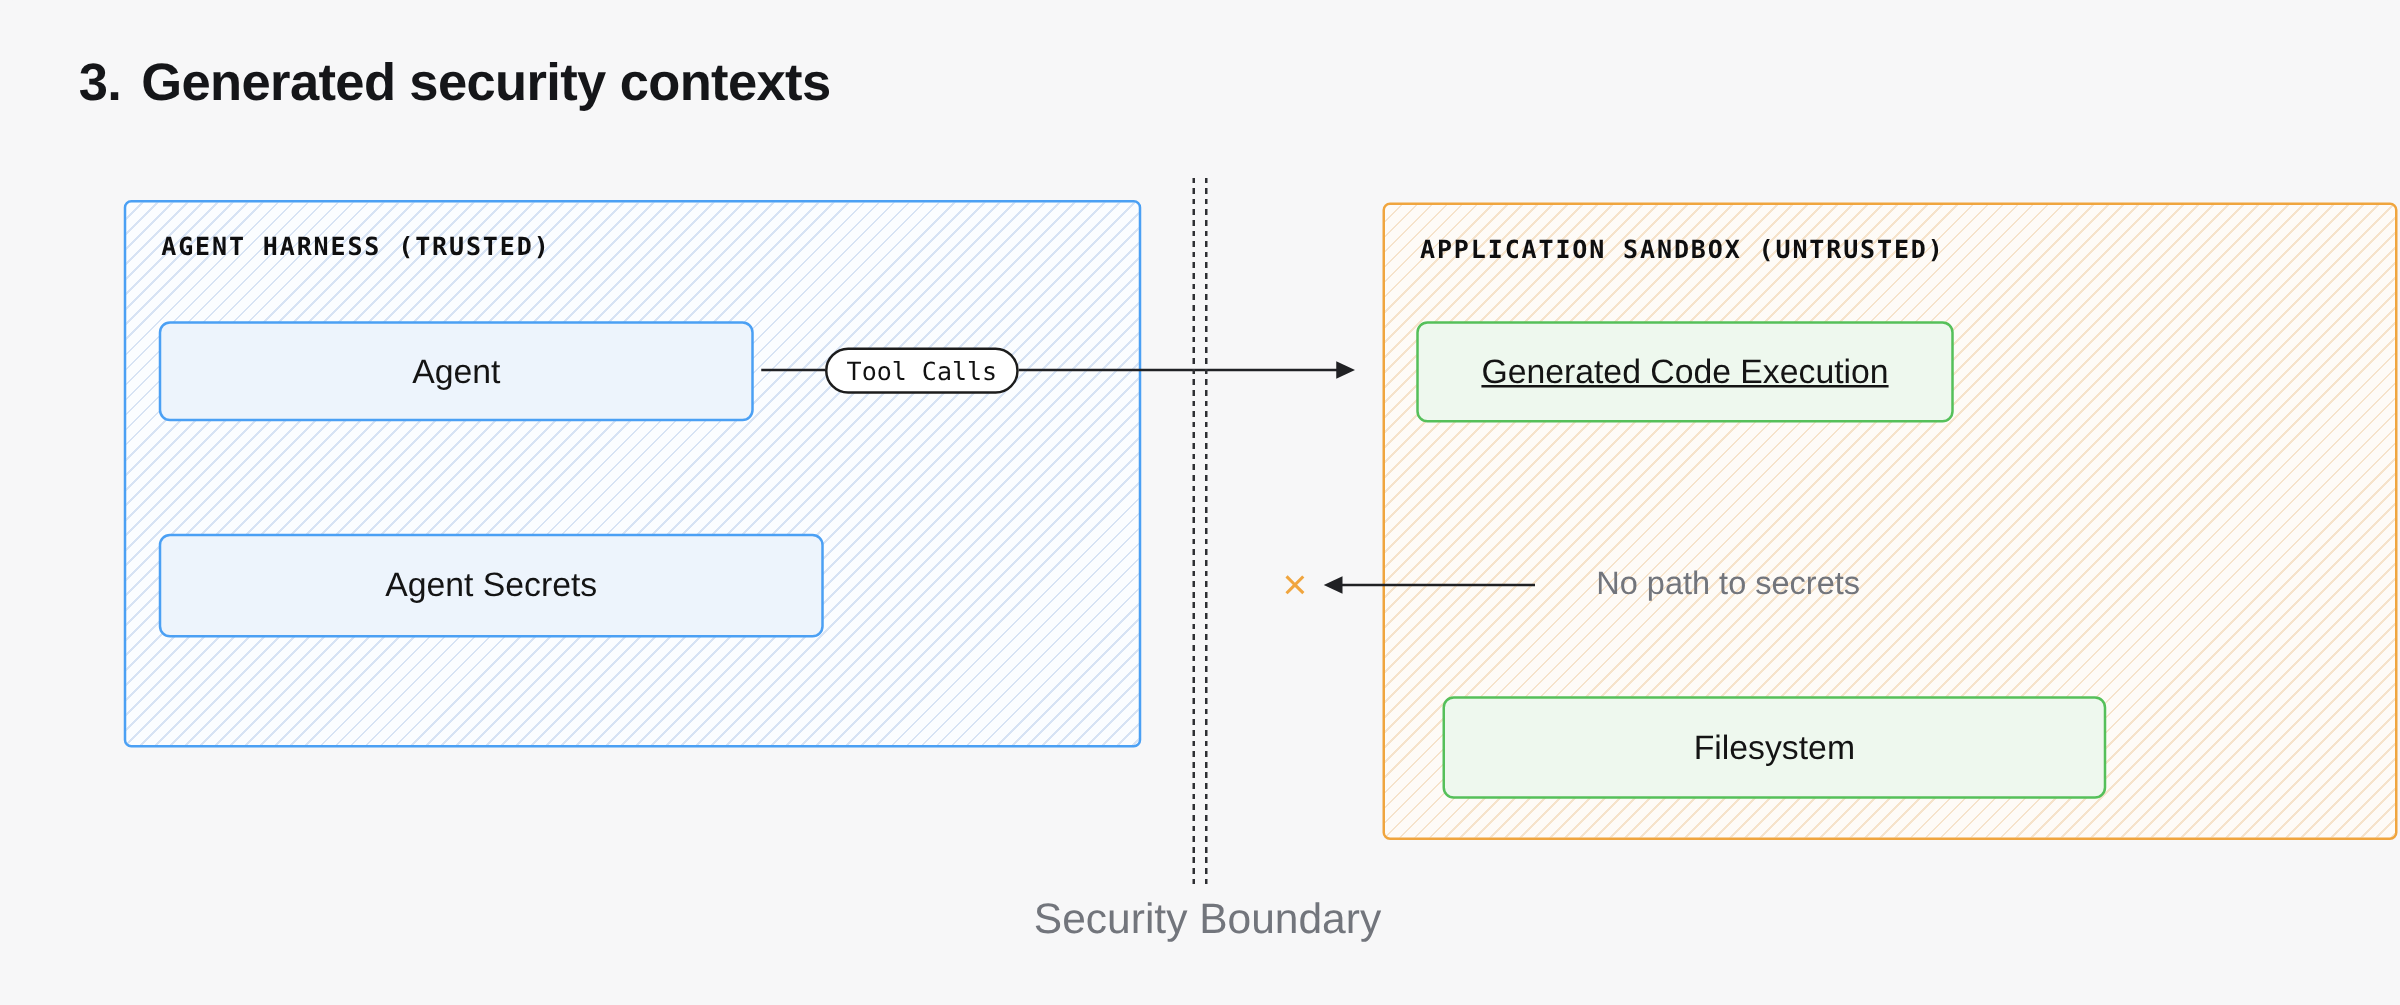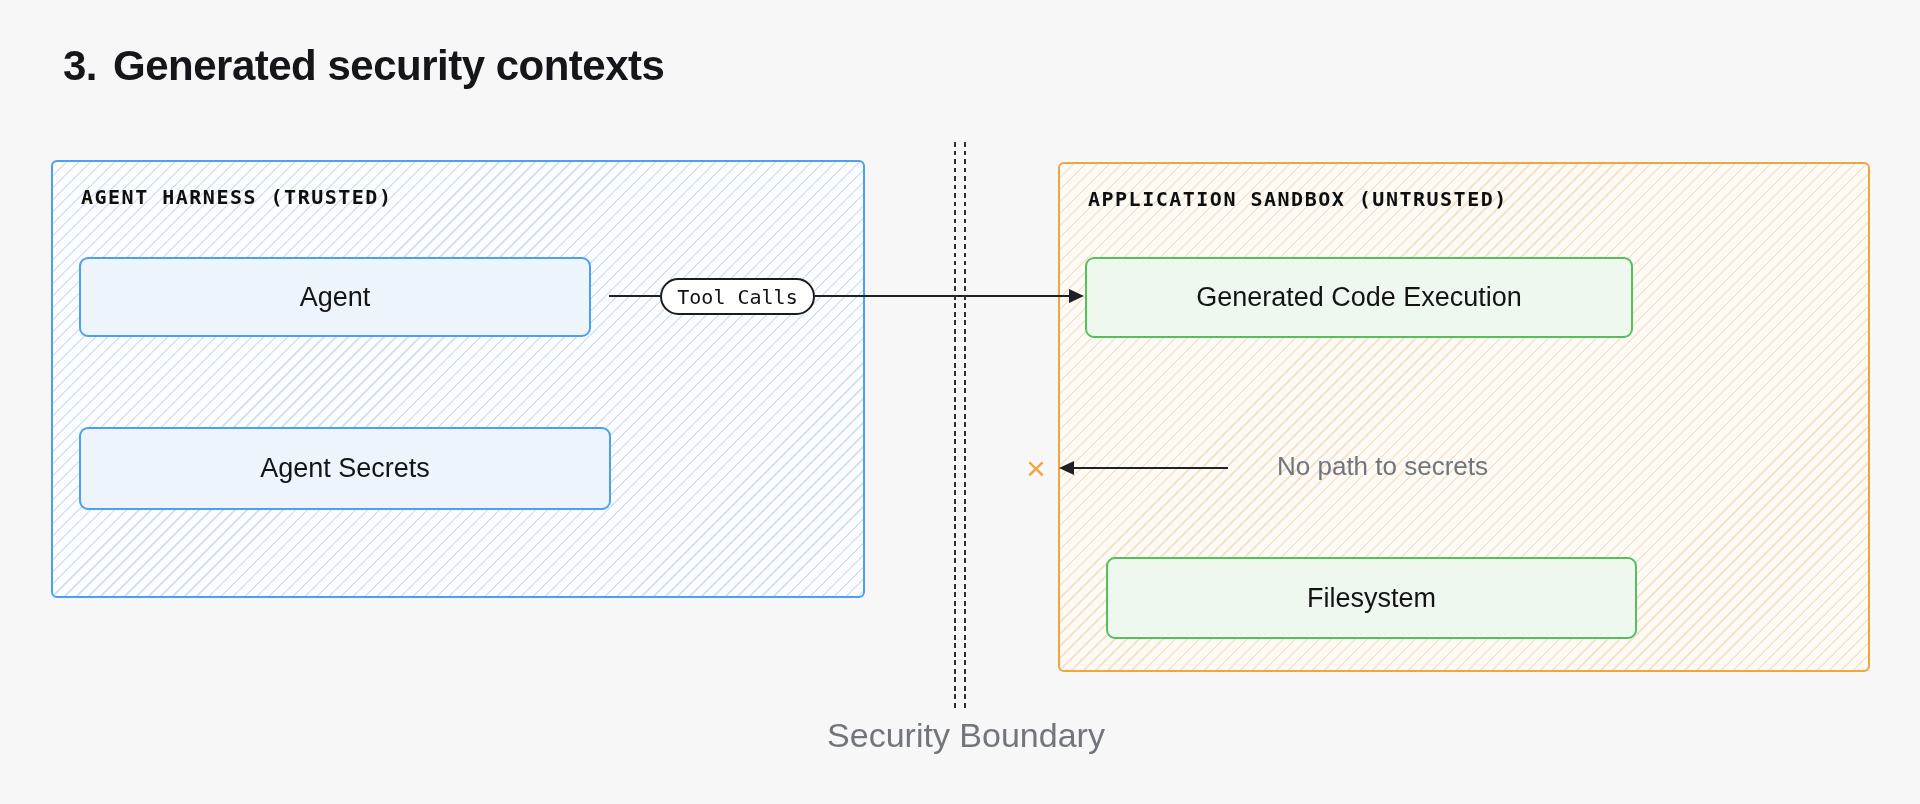--- a/index.html
+++ b/index.html
@@ -20,21 +20,21 @@
     --pill_fill:#ffffff;
     --x_color:#f0a53e;
   }
   *{box-sizing:border-box;margin:0;padding:0;}
   body{background:var(--bg);font-family:"Liberation Sans",sans-serif;}
   .canvas{position:relative;width:1920px;height:804px;background:var(--bg);overflow:hidden;border-radius:12px;}
 
   .title{position:absolute;left:63px;top:42px;display:flex;gap:16px;
          font-size:42px;font-weight:700;color:var(--ink);letter-spacing:-0.5px;}
 
-  .panel{position:absolute;border:2px solid;border-radius:6px;}
+  .panel{position:absolute;border:2px solid;border-radius:6px;margin-left:48px;}
   .panel.trusted{
     left:51px;top:160px;width:814px;height:438px;
     border-color:var(--blue_border);
     background:repeating-linear-gradient(135deg,var(--blue_stripe) 0 1.6px,var(--blue_base) 1.6px 8.5px);
   }
   .panel.untrusted{
     left:1058px;top:162px;width:812px;height:510px;
     border-color:var(--orange_border);
     background:repeating-linear-gradient(135deg,var(--orange_stripe) 0 1.6px,var(--orange_base) 1.6px 8.5px);
   }
@@ -44,23 +44,23 @@
     font-size:20px;letter-spacing:1.5px;color:#0f0f10;white-space:nowrap;
   }
   .node{
     position:absolute;border:2px solid;border-radius:9px;
     display:flex;align-items:center;justify-content:center;
     font-size:27px;color:#141414;
   }
   .node.blue{background:var(--blue_fill);border-color:var(--blue_border);}
   .node.green{background:var(--green_fill);border-color:var(--green_border);}
 
-  .node.agent{left:26px;top:95px;width:512px;height:80px;}
+  .node.agent{left:26px;top:95px;width:476px;height:80px;}
   .node.secrets{left:26px;top:265px;width:532px;height:83px;}
-  .node.gce{left:25px;top:93px;width:548px;height:81px;}
+  .node.gce{left:25px;top:93px;width:430px;height:81px;text-decoration:underline;}
   .node.fs{left:46px;top:393px;width:531px;height:82px;justify-content:center;}
 
   .hline{position:absolute;height:2px;background:var(--line);}
   .hline.seg1{left:609px;top:295px;width:51px;}
   .hline.seg2{left:815px;top:295px;width:255px;}
   .hline.seg3{left:1072px;top:467px;width:156px;}
 
   .arrow-right{position:absolute;left:1069px;top:289px;width:0;height:0;
     border-left:15px solid var(--line);border-top:7px solid transparent;border-bottom:7px solid transparent;}
   .arrow-left{position:absolute;left:1059px;top:461px;width:0;height:0;

